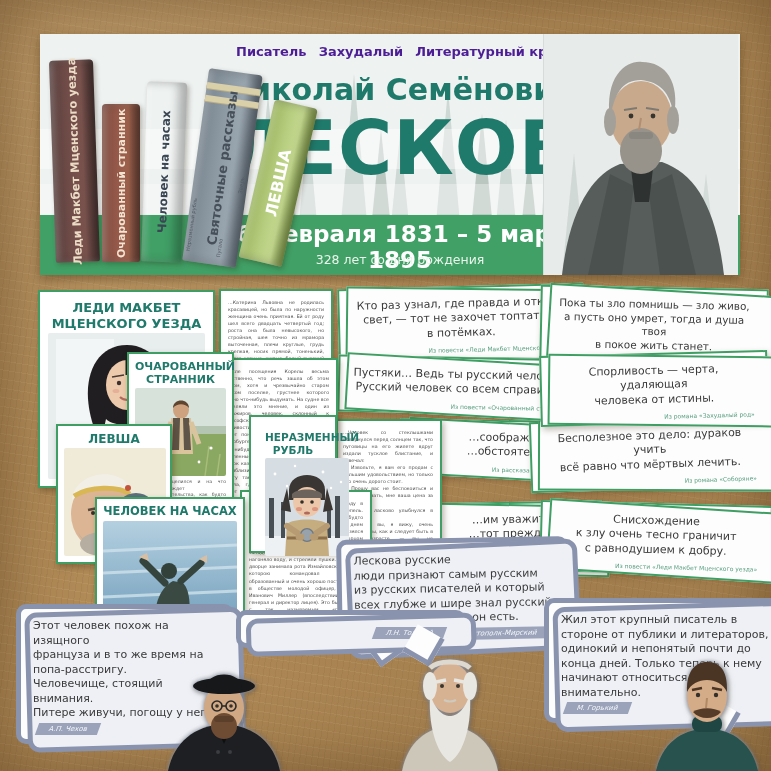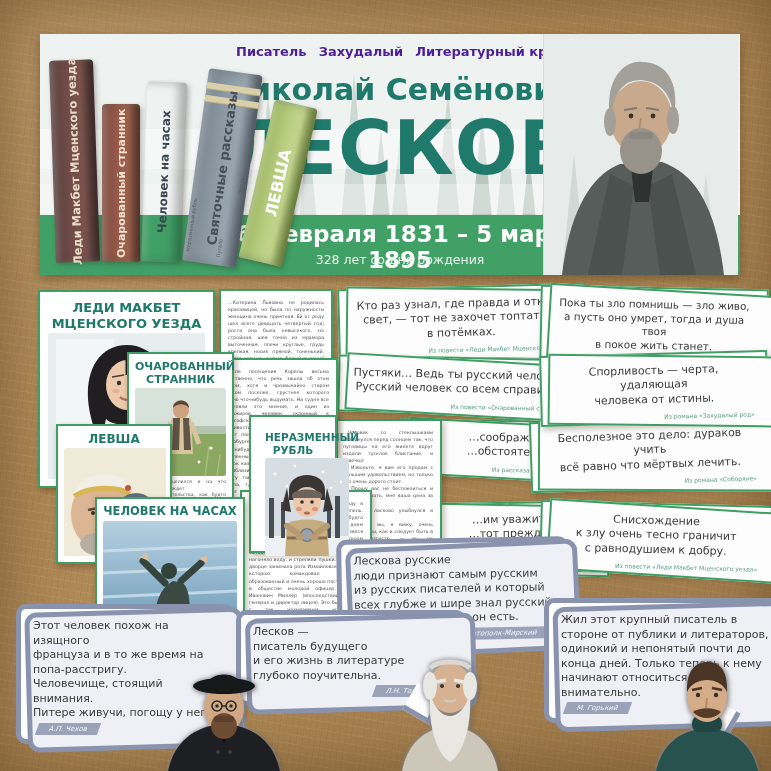--- a/index.html
+++ b/index.html
@@ -371,24 +371,20 @@
     <div class="btext">Этот человек похож на изящного
 француза и в то же время на
 попа-расстригу.
 Человечище, стоящий внимания.
 Питере живучи, погощу у него.</div>
     <div class="tab left">А.П. Чехов</div>
     <div class="tail" style="right:-16px;bottom:-12px;transform:rotate(-10deg);"></div>
   </div>
 
   <div class="bubble" id="tolstoy-bubble" style="left:236px;top:610px;width:230px;z-index:12;">
-    <div class="btext">Лесков —
-писатель будущего
-и его жизнь в литературе
-глубоко поучительна.</div>
     <div class="tab right">Л.Н. Толстой</div>
     <div class="tail" style="right:22px;bottom:-18px;transform:rotate(30deg);"></div>
   </div>
 
   <div class="bubble" id="gorky-bubble" style="left:512px;top:598px;width:252px;z-index:12;margin-left:32px;">
     <div class="btext">Жил этот крупный писатель в
 стороне от публики и литераторов,
 одинокий и непонятый почти до
 конца дней. Только теперь к нему
 начинают относиться более

